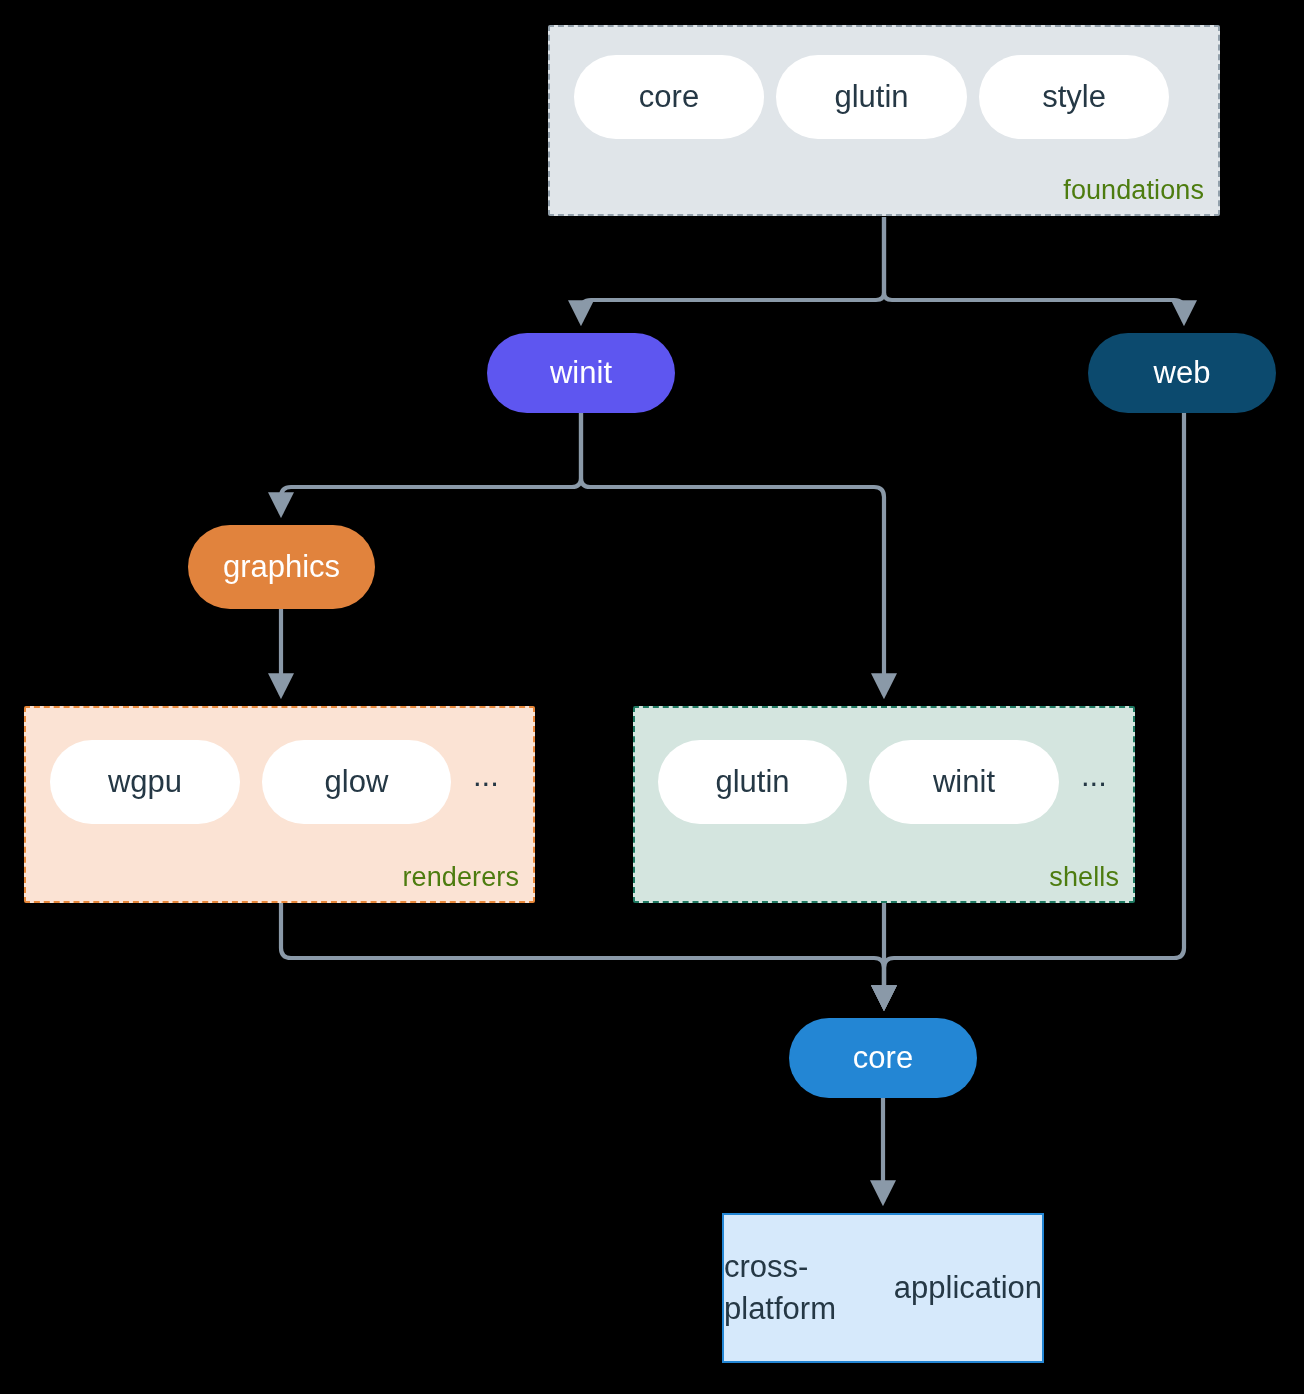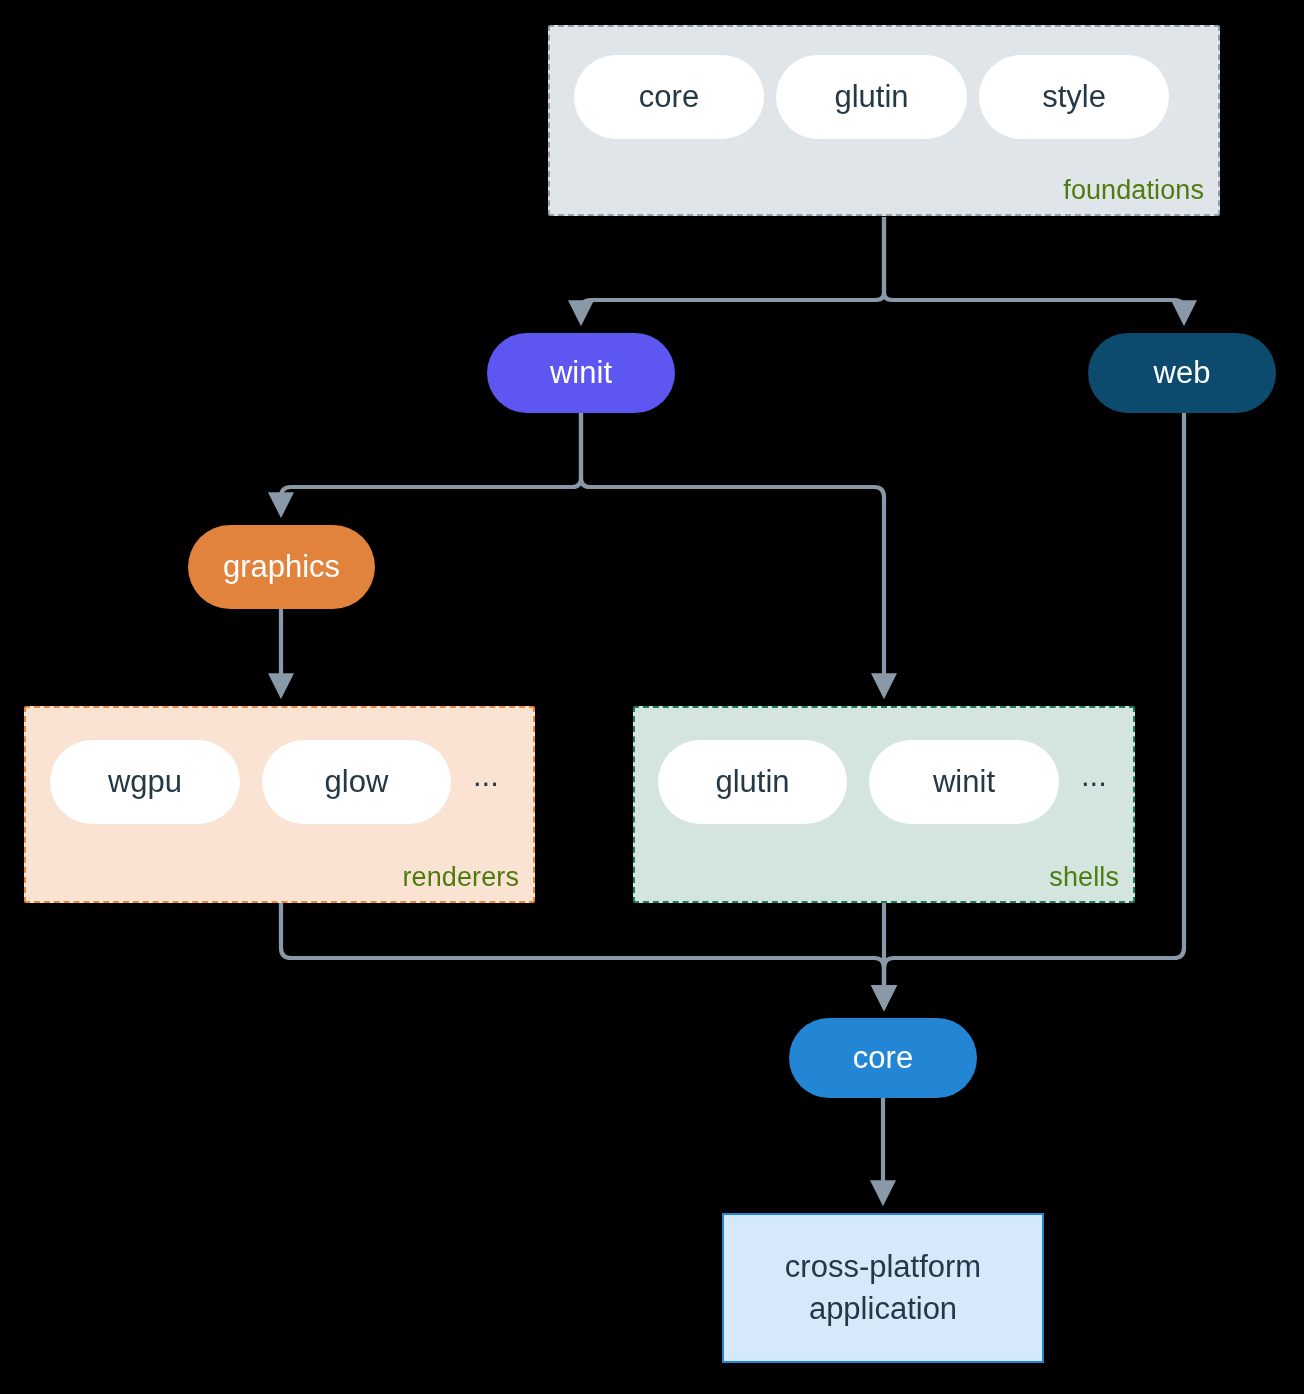--- a/index.html
+++ b/index.html
@@ -118,21 +118,20 @@
     background: #2386d4;
   }
   #node-app {
     position: absolute;
     left: 722px; top: 1213px;
     width: 322px; height: 150px;
     background: #d6e9fb;
     border: 2px solid #2386d4;
     border-radius: 0;
     display: flex;
-    flex-direction: column;
     align-items: center;
     justify-content: center;
     color: #253845;
     font-size: 31px;
     line-height: 1.35;
     box-sizing: border-box;
   }
 </style>
 </head>
 <body>

